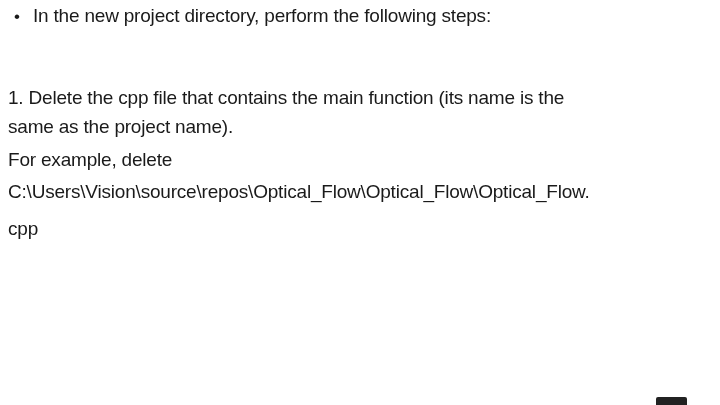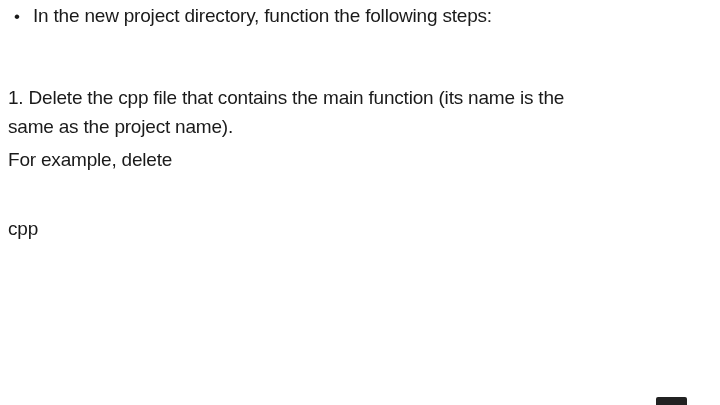--- a/index.html
+++ b/index.html
@@ -53,26 +53,27 @@
     border-radius: 2px 2px 0 0;
   }
 </style>
 </head>
 <body>
 
 <div class="slide">
 
   <div class="bullet-row">
     <span class="bullet-glyph">•</span>
-    <span>In the new project directory, function the following steps:</span>
+    <span>In the new project directory, perform the following steps:</span>
   </div>
 
   <div class="line t-step1-l1">1. Delete the cpp file that contains the main function (its name is the</div>
   <div class="line t-step1-l2">same as the project name).</div>
 
   <div class="line t-example">For example, delete</div>
 
+  <div class="line t-path-l1">C:\Users\Vision\source\repos\Optical_Flow\Optical_Flow\Optical_Flow.</div>
   <div class="line t-path-l2">cpp</div>
 
 
   <div class="corner-mark"></div>
 
 </div>
 
 </body></html>

